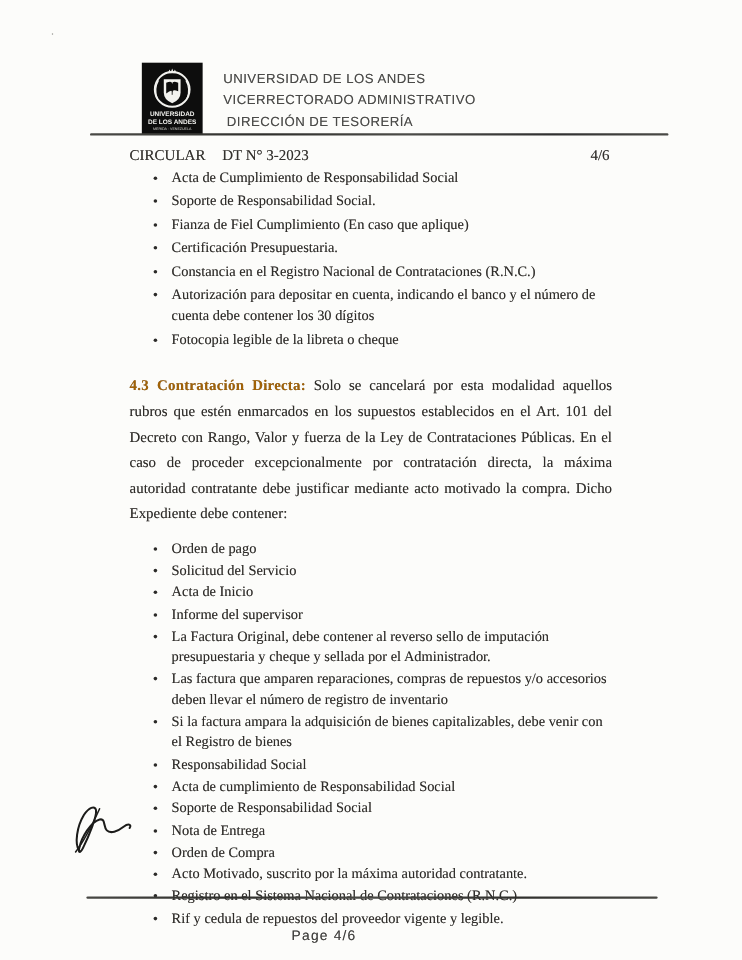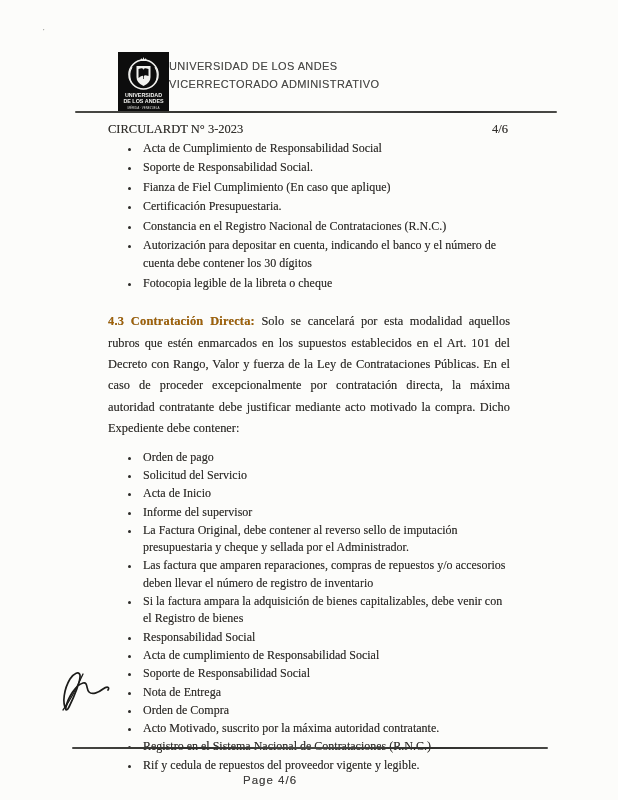--- a/index.html
+++ b/index.html
@@ -11,21 +11,21 @@
     color:#2e2d2b;
     font-family:"Liberation Serif", serif;
   }
   .stray-mark{
     position:absolute;left:42px;top:24px;
     font-size:10px;color:#9a9a96;
   }
   
   .header{
     position:absolute;left:118px;top:52px;
-    display:flex;align-items:flex-start;
+    display:flex;gap:17px;align-items:flex-start;
   }
   .logo{
     width:51px;height:60px;display:block;flex:0 0 auto;
   }
   .org-lines{
     padding-top:5px;
     font-family:"Liberation Sans", sans-serif;
     font-size:11px;line-height:18px;
     letter-spacing:0.4px;
     color:#4a4a48;
@@ -37,21 +37,21 @@
     background:linear-gradient(90deg,#4a4a46,#2f2f2c 30%,#4c4c48 55%,#303030 80%,#4a4a46);
     border-radius:1px;
   }
   
   .title-row{
     position:absolute;left:108px;top:122px;width:400px;
     display:flex;justify-content:space-between;align-items:baseline;
     font-size:12.5px;color:#33312d;
     text-shadow:0 0 0.4px rgba(50,48,45,0.55);
   }
-  .title-left{display:flex;}
+  .title-left{display:flex;gap:14px;}
   .content{
     position:absolute;left:108px;top:139px;width:402px;
     font-size:12px;color:#2f2d2a;
     text-shadow:0 0 0.45px rgba(52,50,47,0.5);
   }
   ul.doc-list{
     margin:0;padding:0 0 0 33px;
     list-style:disc;
   }
   ul.doc-list li{
@@ -109,20 +109,21 @@
     <path d="M20.5,17 q5,-2 5,1 q0,-3 5,-1 v7 q-5,-2 -5,1 q0,-3 -5,1 z" fill="#0d0d0d"></path>
     <line x1="25.5" y1="18" x2="25.5" y2="27" stroke="#0d0d0d" stroke-width="0.7"></line>
 
     <text x="25.5" y="45" text-anchor="middle" font-family="Liberation Sans, sans-serif" font-size="5.4" font-weight="bold" fill="#f2f2ef">UNIVERSIDAD</text>
     <text x="25.5" y="51" text-anchor="middle" font-family="Liberation Sans, sans-serif" font-size="5.4" font-weight="bold" fill="#f2f2ef">DE LOS ANDES</text>
     <text x="25.5" y="56.5" text-anchor="middle" font-family="Liberation Sans, sans-serif" font-size="3" fill="#d8d8d4">MÉRIDA · VENEZUELA</text>
   </svg>
   <div class="org-lines">
     <div class="l1">UNIVERSIDAD DE LOS ANDES</div>
     <div class="l2">VICERRECTORADO ADMINISTRATIVO</div>
+    <div class="l3">DIRECCIÓN DE TESORERÍA</div>
   </div>
 </div>
 
 <div class="rule-top"></div>
 
 <div class="title-row">
   <span class="title-left">
     <span>CIRCULAR</span>
     <span>DT N° 3-2023</span>
   </span>

